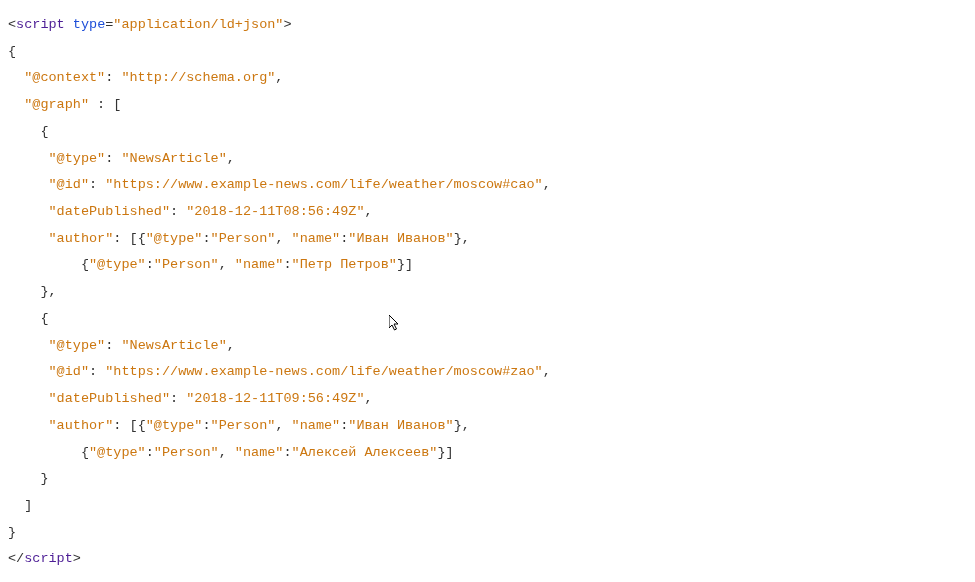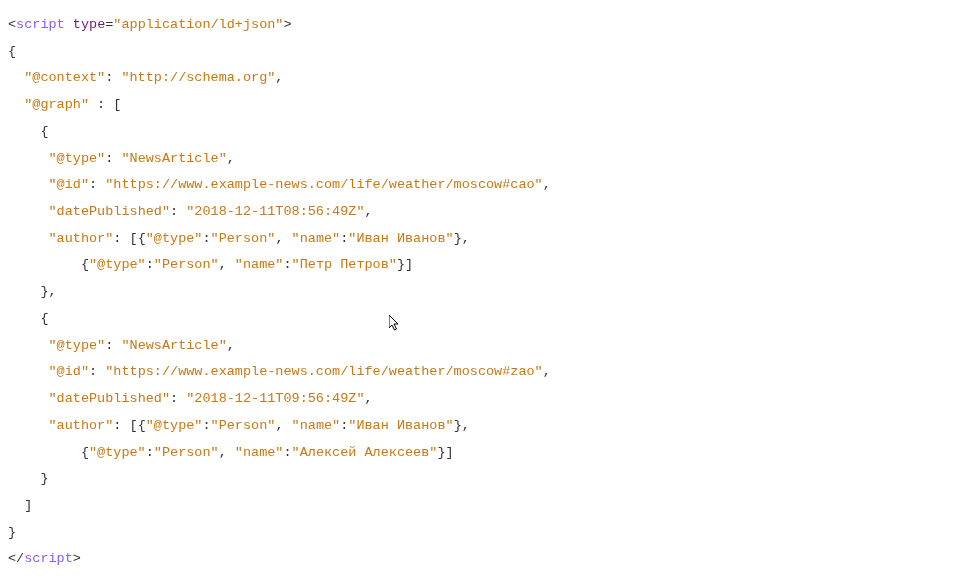--- a/index.html
+++ b/index.html
@@ -13,22 +13,22 @@
     width: 975px;
     height: 582px;
     overflow: hidden;
     position: relative;
   }
   pre {
     font-family: inherit;
     white-space: pre;
   }
   .p { color: #333333; }   
-  .t { color: #8b5cf6; }   
-  .a { color: #701a75; }   
+  .t { color: #4c1d95; }   
+  .a { color: #1d4ed8; }   
   .s { color: #CC7710; }   
   .k { color: #CC7710; }   
   .cursor {
     position: absolute;
     width: 12px;
     height: 18px;
     pointer-events: none;
   }
   .cursor svg { display: block; }
 </style>

